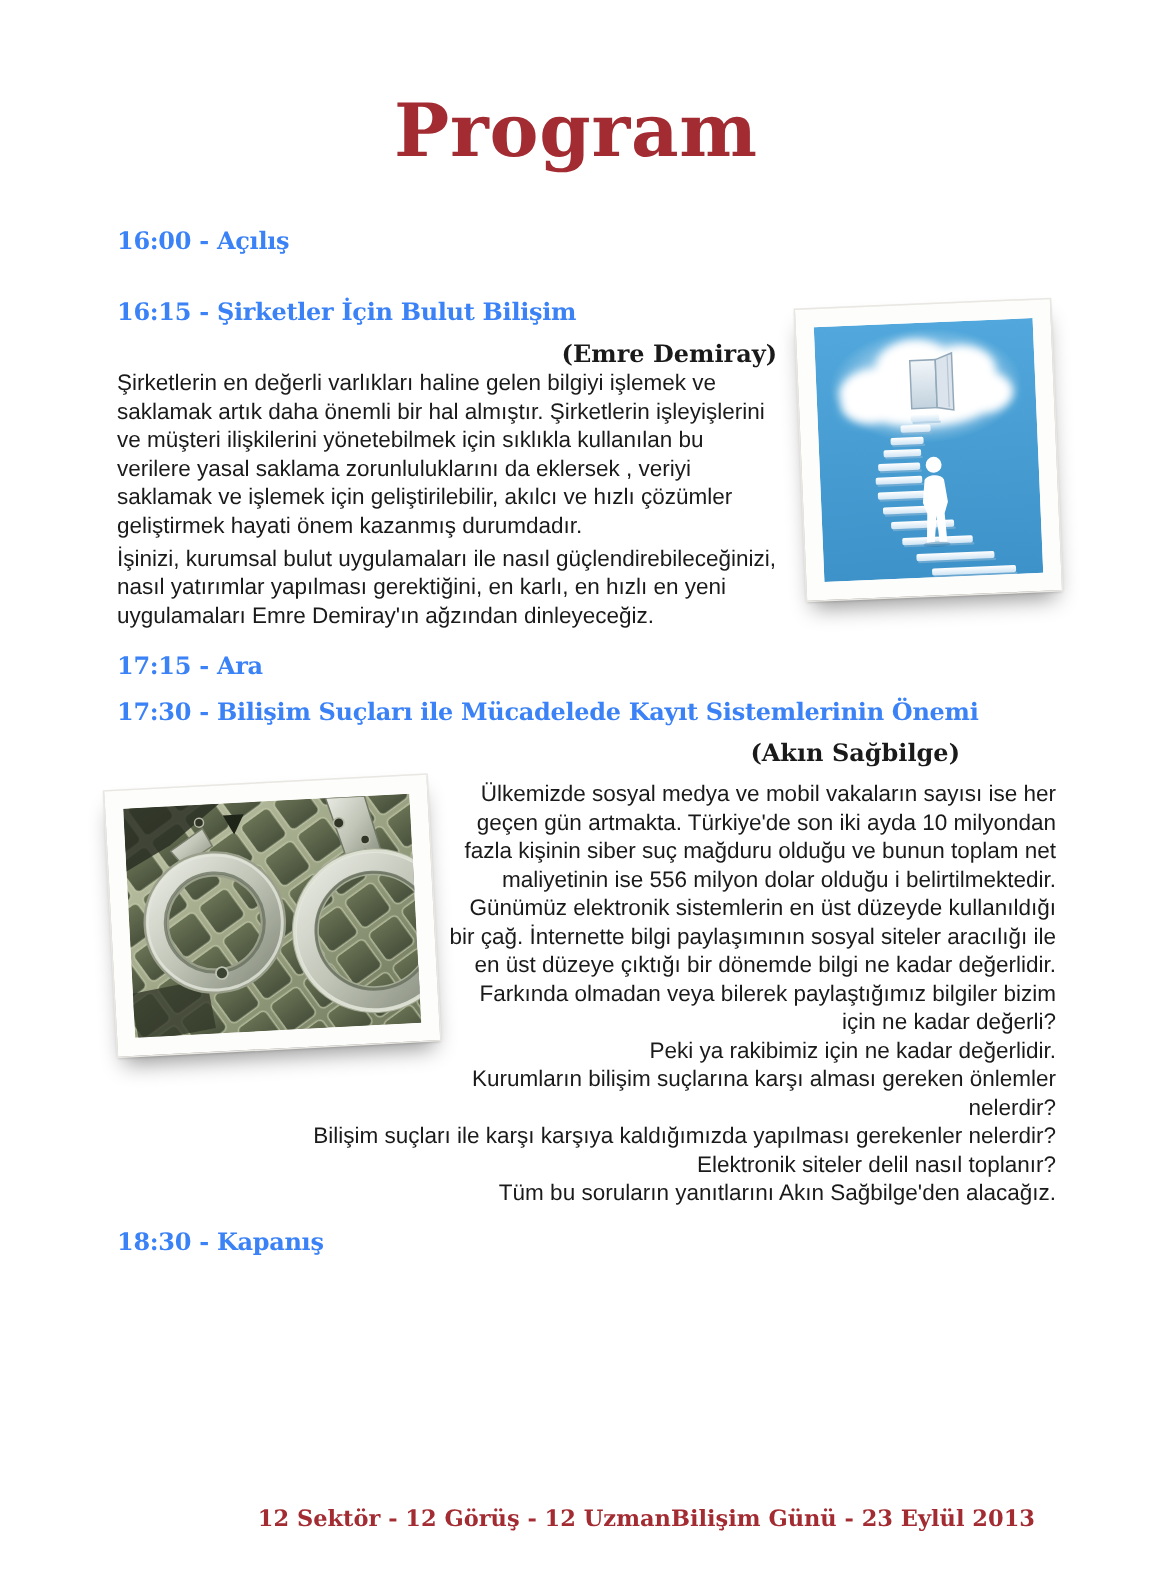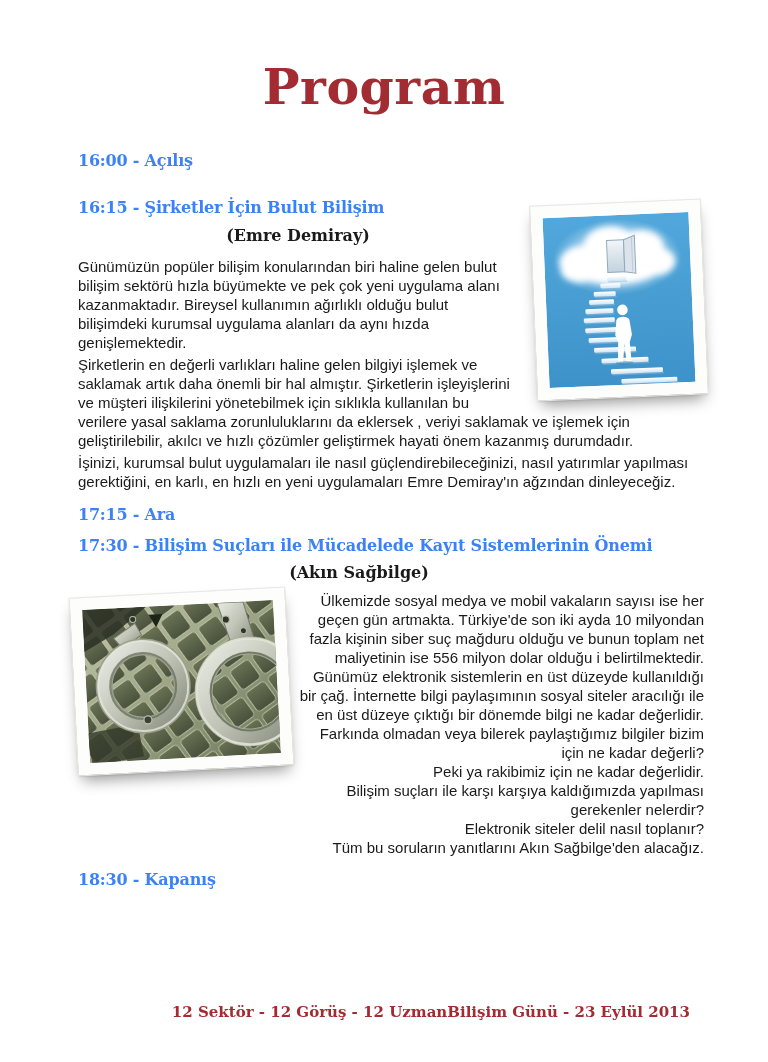--- a/index.html
+++ b/index.html
@@ -33,21 +33,21 @@
     margin: 0;
     white-space: nowrap;
   }
   .mt26 { margin-top: 26px; }
   .mt10 { margin-top: 10px; }
   .mt12 { margin-top: 12px; }
   .speaker {
     font-family: "DejaVu Serif", serif;
     font-weight: 700;
     font-size: 16px; line-height: 21px;
-    text-align: center;
+    text-align: right;
     margin-top: 7px;
   }
   .speaker2 { margin-top: 6px; margin-right: 50px; }
   .para { margin: 0 0 3px 0; }
   .first-para { margin-top: 11px; }
   .sec2-body { margin-right: -14px; }
   .sec2-body .para { margin: 0; text-align: right; }
   .clearfix::after { content: ""; display: block; clear: both; }
 
   .polaroid {
@@ -164,21 +164,20 @@
           <ellipse cx="76" cy="148" rx="9" ry="1.8" fill="#2c6f9a" opacity="0.35"></ellipse>
           <circle cx="76" cy="95" r="5.3"></circle>
           <path d="M69.5 105 C71.5 101 80.5 101 82.5 105 L84.5 120 L82 127.5 L83 146.5 L77.8 146.5 L76.6 129 L74.6 146.5 L69.4 146.5 L70.4 127.5 L67.8 120 Z"></path>
         </g>
       </svg>
     </div>
 
     <div class="h2 mt26">16:15 - Şirketler İçin Bulut Bilişim</div>
     <div class="speaker">(Emre Demiray)</div>
 
-    <p class="para first-para">Günümüzün popüler bilişim konularından biri haline gelen bulut bilişim sektörü hızla büyümekte ve pek çok yeni uygulama alanı kazanmaktadır. Bireysel kullanımın ağırlıklı olduğu bulut bilişimdeki kurumsal uygulama alanları da aynı hızda genişlemektedir.</p>
     <p class="para">Şirketlerin en değerli varlıkları haline gelen bilgiyi işlemek ve saklamak artık daha önemli bir hal almıştır. Şirketlerin işleyişlerini ve müşteri ilişkilerini yönetebilmek için sıklıkla kullanılan bu verilere yasal saklama zorunluluklarını da eklersek , veriyi saklamak ve işlemek için geliştirilebilir, akılcı ve hızlı çözümler geliştirmek hayati önem kazanmış durumdadır.</p>
     <p class="para">İşinizi, kurumsal bulut uygulamaları ile nasıl güçlendirebileceğinizi, nasıl yatırımlar yapılması gerektiğini, en karlı, en hızlı en yeni uygulamaları Emre Demiray'ın ağzından dinleyeceğiz.</p>
   </div>
 
   <div class="h2 mt10">17:15 - Ara</div>
 
   <div class="h2 mt10">17:30 - Bilişim Suçları ile Mücadelede Kayıt Sistemlerinin Önemi</div>
   <div class="speaker speaker2">(Akın Sağbilge)</div>
 
   <div class="clearfix sec2-body" style="margin-top:8px;">
@@ -231,20 +230,21 @@
           <circle cx="163" cy="90" r="39" stroke="#596050" stroke-width="2" opacity="0.7"></circle>
         </g>
         <rect width="191" height="153" fill="#86926c" opacity="0.10"></rect>
       </svg>
     </div>
 
     <p class="para">Ülkemizde sosyal medya ve mobil vakaların sayısı ise her geçen gün artmakta. Türkiye'de son iki ayda 10 milyondan fazla kişinin siber suç mağduru olduğu ve bunun toplam net maliyetinin ise 556 milyon dolar olduğu i belirtilmektedir.</p>
     <p class="para">Günümüz elektronik sistemlerin en üst düzeyde kullanıldığı bir çağ. İnternette bilgi paylaşımının sosyal siteler aracılığı ile en üst düzeye çıktığı bir dönemde bilgi ne kadar değerlidir.</p>
     <p class="para">Farkında olmadan veya bilerek paylaştığımız bilgiler bizim için ne kadar değerli?</p>
     <p class="para">Peki ya rakibimiz için ne kadar değerlidir.</p>
+    <p class="para">Kurumların bilişim suçlarına karşı alması gereken önlemler nelerdir?</p>
     <p class="para">Bilişim suçları ile karşı karşıya kaldığımızda yapılması gerekenler nelerdir?</p>
     <p class="para">Elektronik siteler delil nasıl toplanır?</p>
     <p class="para">Tüm bu soruların yanıtlarını Akın Sağbilge'den alacağız.</p>
   </div>
 
   <div class="h2 mt12">18:30 - Kapanış</div>
 
 </div>
 
 <div class="footer">

